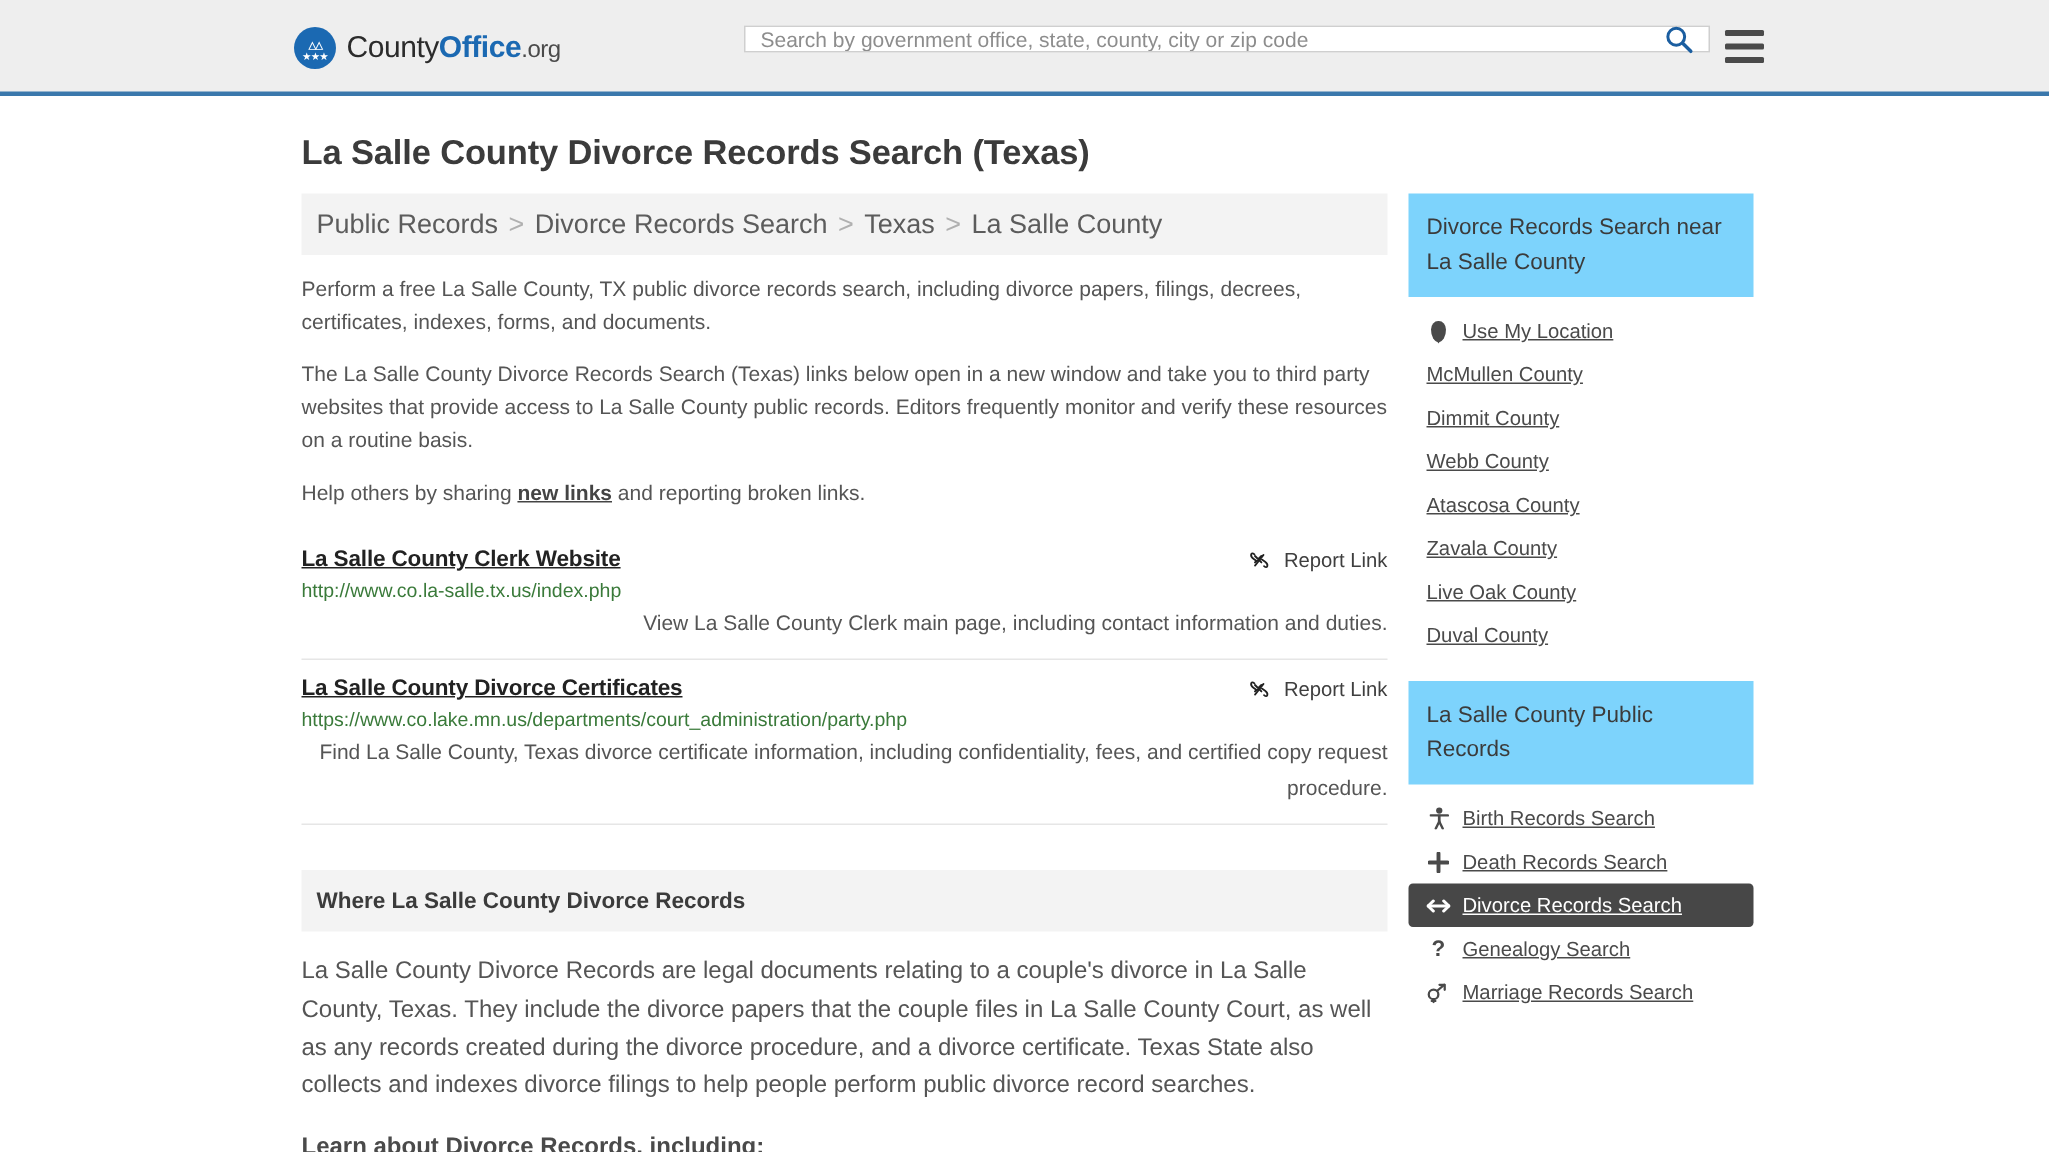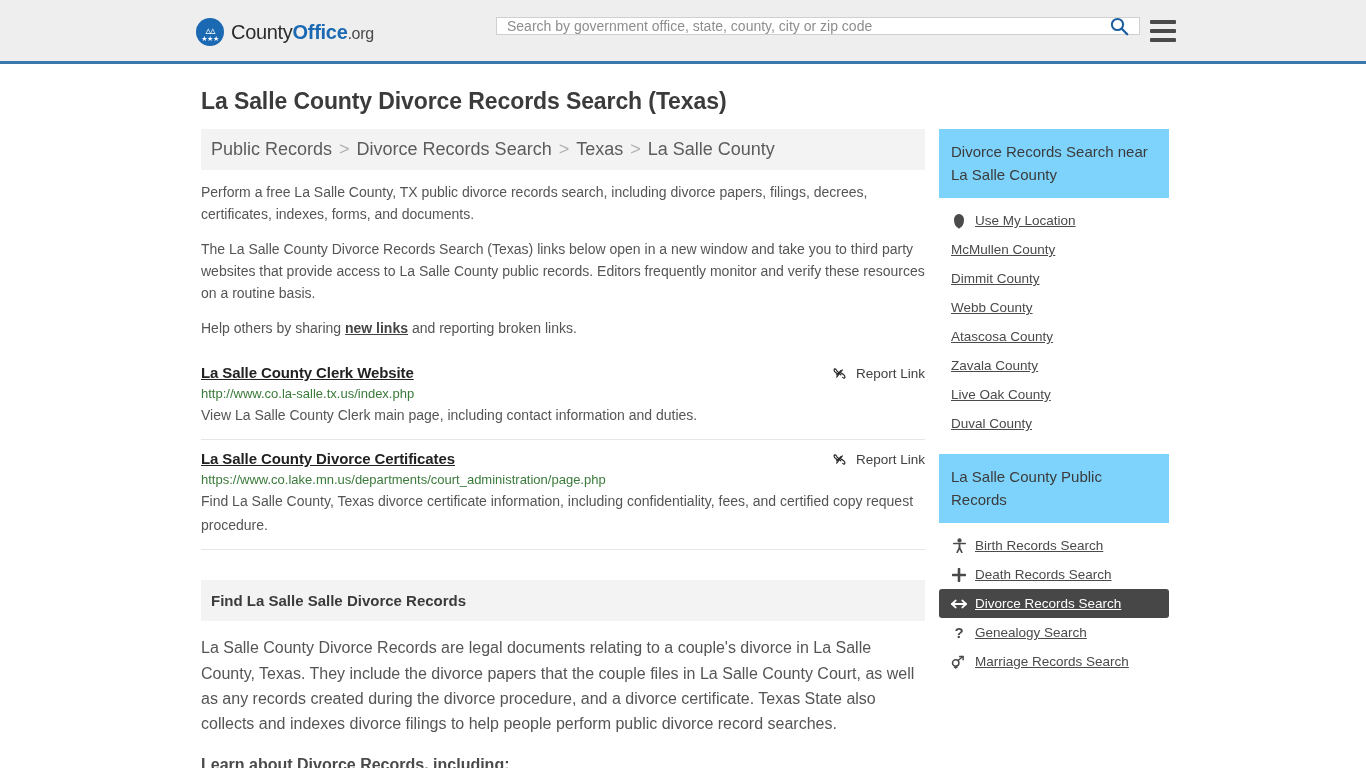--- a/index.html
+++ b/index.html
@@ -150,21 +150,21 @@
     font-size: 13.5px; color: #3f3f3f;
     text-decoration: none; white-space: nowrap;
     margin-top: 1px;
   }
   .result-url {
     font-size: 13px; color: #3a7a3a;
     margin: 4px 0 2px 0; word-break: break-all;
   }
   .result-desc {
     font-size: 14px; line-height: 1.72;
-    color: #555555; margin: 0;
+    color: #555555; margin: 0; text-align: right;
   }
 
   
   .section { margin-top: 30px; }
   .section-head {
     background: #f3f3f3;
     padding: 12px 10px;
     font-size: 15px; font-weight: 700;
     color: #3b3b3b;
   }
@@ -302,26 +302,26 @@
             <a class="report-link" href="#">
               <svg width="17" height="17" viewBox="0 0 24 24">
                 <path d="M4 4 L10 10 M4 10 L10 4" stroke="#222" stroke-width="1.8" fill="none" stroke-linecap="round" transform="translate(4,4)"></path>
                 <path d="M7.5 6.5 C4 3.5 3 8 6.5 10.5 L9.5 12.6" stroke="#222" stroke-width="1.7" fill="none" stroke-linecap="round"></path>
                 <path d="M16.5 17.5 C20 20.5 21 16 17.5 13.5 L14.5 11.4" stroke="#222" stroke-width="1.7" fill="none" stroke-linecap="round"></path>
                 <path d="M8 17 L16 7" stroke="#222" stroke-width="1.7" stroke-linecap="round"></path>
               </svg>
               <span>Report Link</span>
             </a>
           </div>
-          <div class="result-url">https://www.co.lake.mn.us/departments/court_administration/page.php</div>
+          <div class="result-url">https://www.co.lake.mn.us/departments/court_administration/party.php</div>
           <p class="result-desc">Find La Salle County, Texas divorce certificate information, including confidentiality, fees, and certified copy request procedure.</p>
         </div>
 
         <div class="section">
-          <div class="section-head">Find La Salle Salle Divorce Records</div>
+          <div class="section-head">Where La Salle County Divorce Records</div>
           <div class="section-body">
             <p>La Salle County Divorce Records are legal documents relating to a couple's divorce in La Salle County, Texas. They include the divorce papers that the couple files in La Salle County Court, as well as any records created during the divorce procedure, and a divorce certificate. Texas State also collects and indexes divorce filings to help people perform public divorce record searches.</p>
             <p class="lead-bold">Learn about Divorce Records, including:</p>
             <ul>
               <li>Where to get La Salle County Divorce Records online</li>
 
             </ul>
           </div>
         </div>
 

